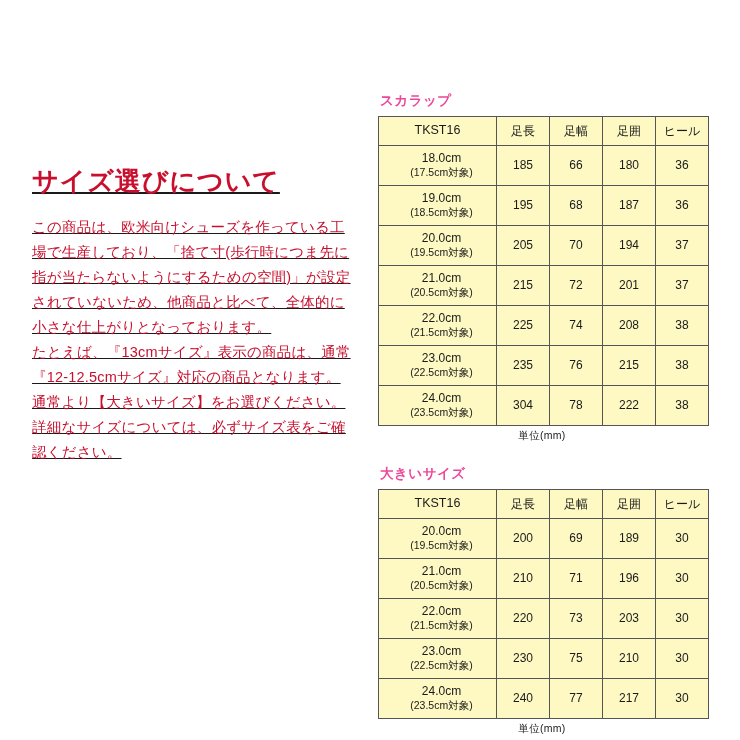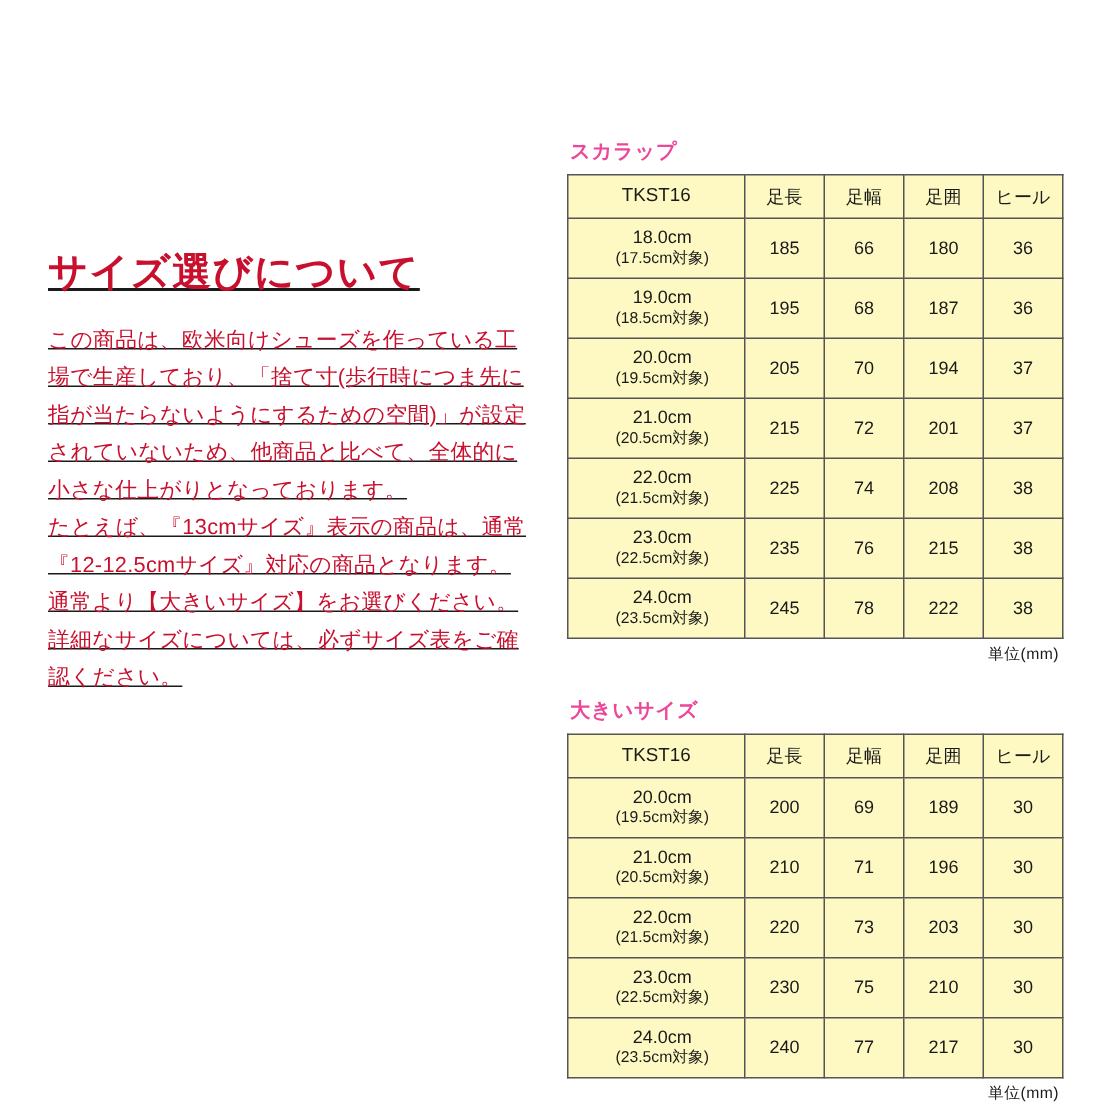--- a/index.html
+++ b/index.html
@@ -96,21 +96,21 @@
     display: block;
     font-size: 12px;
   }
   table.size-table .sz .sub {
     display: block;
     font-size: 10.5px;
   }
   col.c-model { width: 118px; }
   col.c-num   { width: 53px; }
   .unit-note {
-    text-align: right;
+    text-align: center;
     font-size: 10.5px;
     color: #1a1a1a;
     margin: 3px 2px 0 0;
     letter-spacing: 0.3px;
   }
   .table-block + .table-block {
     margin-top: 22px;
   }
 </style>
 </head>
@@ -208,21 +208,21 @@
             <td>235</td>
             <td>76</td>
             <td>215</td>
             <td>38</td>
           </tr>
           <tr>
             <td class="sz">
               <span class="main">24.0cm</span>
               <span class="sub">(23.5cm対象)</span>
             </td>
-            <td>245</td>
+            <td>304</td>
             <td>78</td>
             <td>222</td>
             <td>38</td>
           </tr>
         </tbody>
       </table>
       <div class="unit-note">単位(mm)</div>
     </div>
 
     <div class="table-block">

